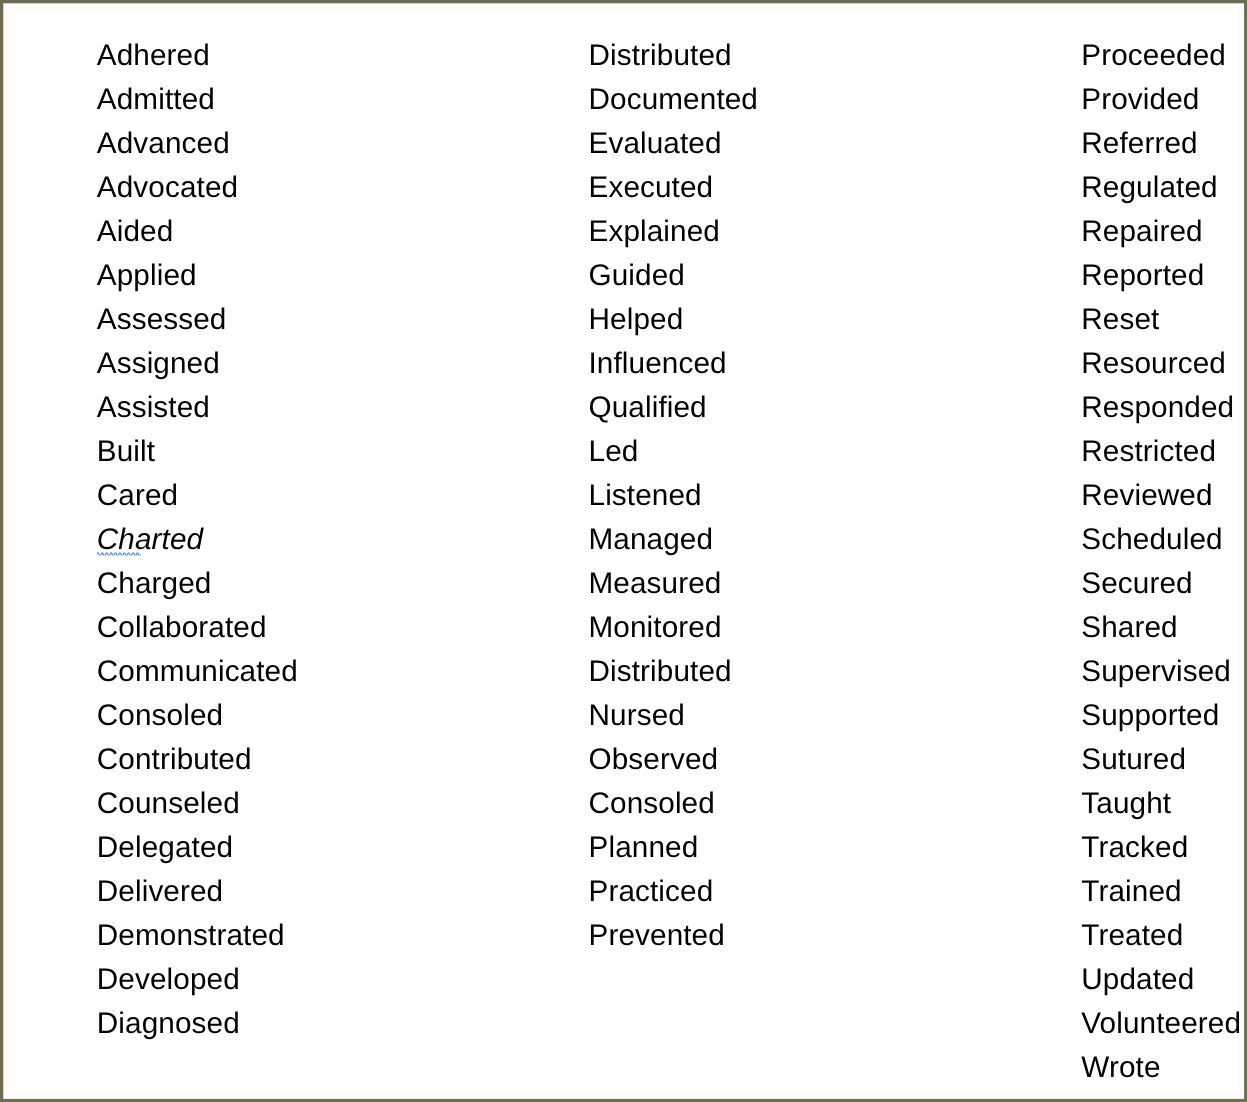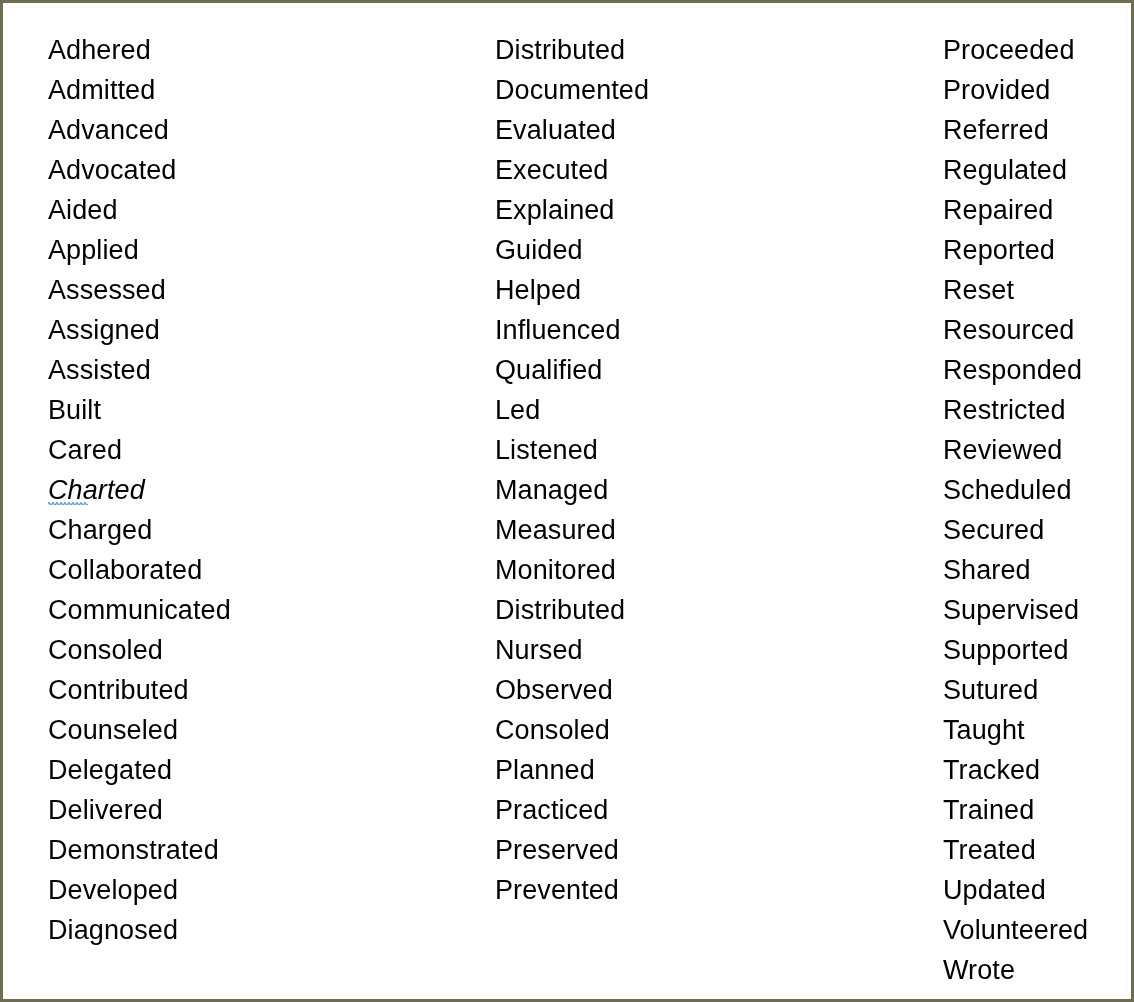--- a/index.html
+++ b/index.html
@@ -51,20 +51,21 @@
     position: absolute;
     left: 0;
     top: 0;
     width: 100%;
     height: 100%;
   }
 
   .verb-column {
     position: absolute;
     top: 22px;
+    margin-left: 40px;
   }
   .col-1 { left: 40px;  width: 420px; }
   .col-2 { left: 487px; width: 420px; }
   .col-3 { left: 935px; width: 195px; }
 
   .verb-item {
     height: 40px;
     line-height: 40px;
     font-size: 27px;
     font-family: "Liberation Sans", sans-serif;
@@ -137,21 +138,20 @@
             <div class="verb-item">Listened</div>
             <div class="verb-item">Managed</div>
             <div class="verb-item">Measured</div>
             <div class="verb-item">Monitored</div>
             <div class="verb-item">Distributed</div>
             <div class="verb-item">Nursed</div>
             <div class="verb-item">Observed</div>
             <div class="verb-item">Consoled</div>
             <div class="verb-item">Planned</div>
             <div class="verb-item">Practiced</div>
-            <div class="verb-item">Preserved</div>
             <div class="verb-item">Prevented</div>
           </div>
         <div class="verb-column col-3">
             <div class="verb-item">Proceeded</div>
             <div class="verb-item">Provided</div>
             <div class="verb-item">Referred</div>
             <div class="verb-item">Regulated</div>
             <div class="verb-item">Repaired</div>
             <div class="verb-item">Reported</div>
             <div class="verb-item">Reset</div>

